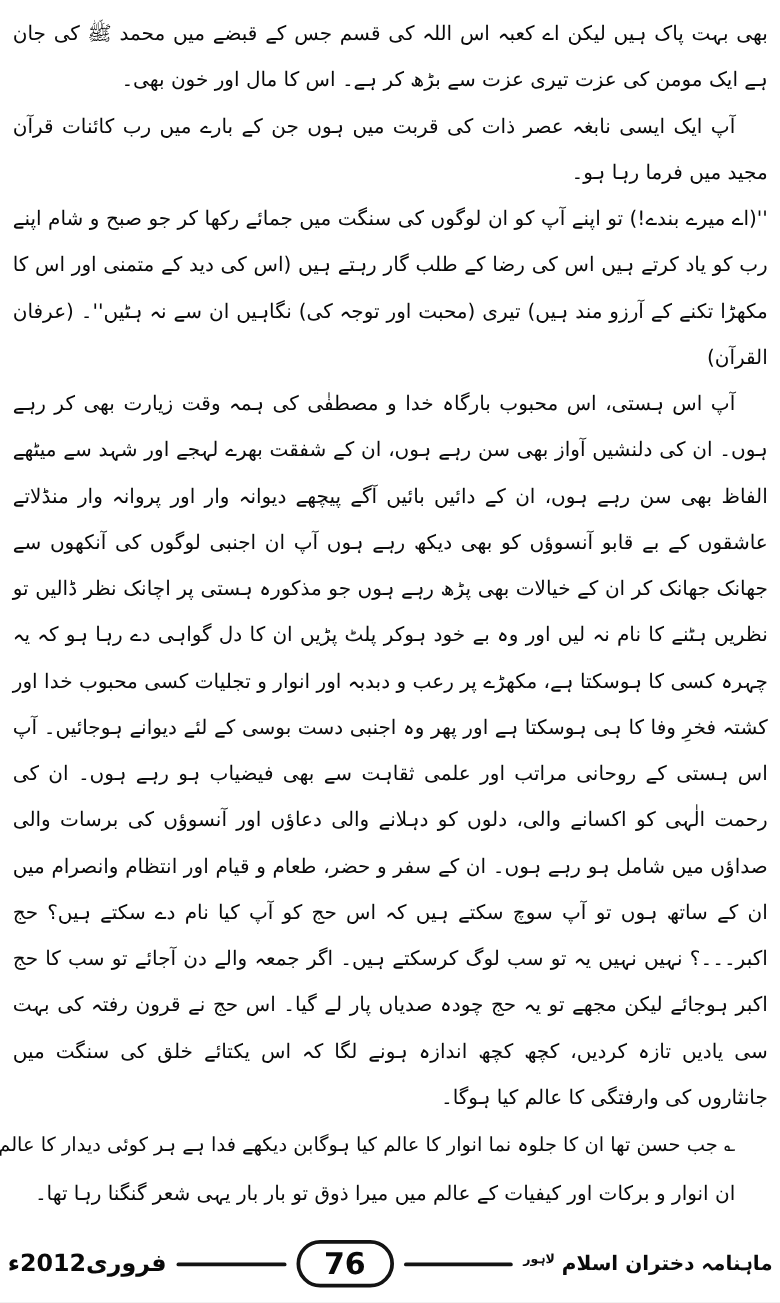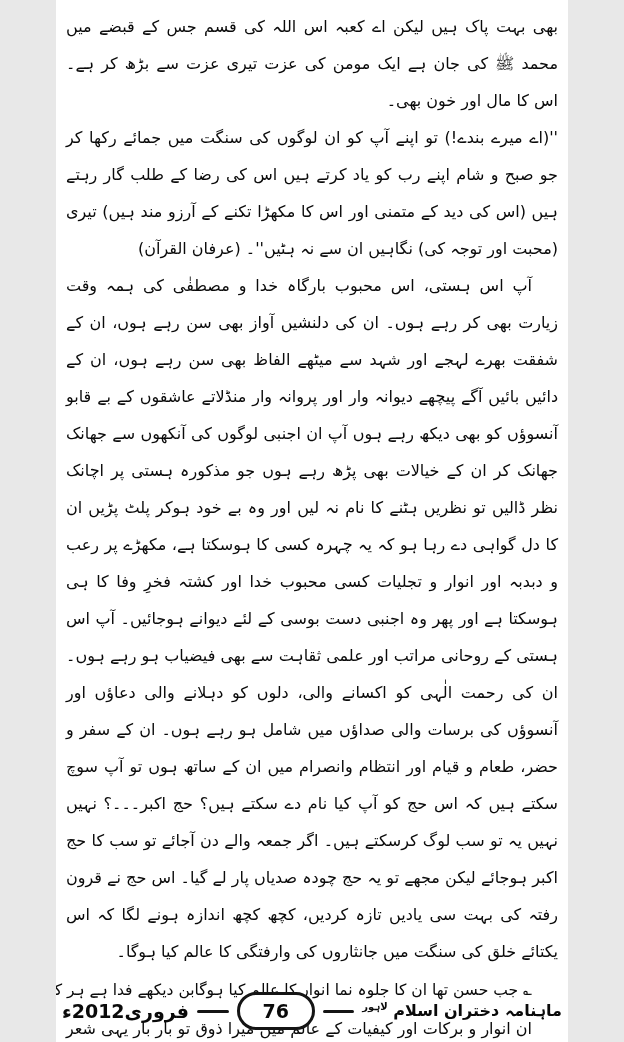--- a/index.html
+++ b/index.html
@@ -1,18 +1,18 @@
 <!DOCTYPE html>
 <html lang="ur"><head>
 <meta charset="utf-8">
 <style>
   * { box-sizing: border-box; }
   html, body { margin: 0; padding: 0; background: #e8e8e8; }
   .page {
-    width: 512px;
+    width: 624px;
     height: 1042px;
     margin: 0 auto;
     background: #ffffff;
     color: #0a0a0a;
     direction: rtl;
     font-family: "DejaVu Sans", sans-serif;
     position: relative;
     overflow: hidden;
   }
   .text-area {
@@ -53,21 +53,21 @@
   }
   .footer .rule { flex: 1; height: 3px; background: #141414; border-radius: 2px; }
   .page-pill {
     border: 3px solid #141414;
     border-radius: 20px;
     min-width: 78px;
     height: 38px;
     display: flex;
     align-items: center;
     justify-content: center;
-    font-size: 19px;
+    font-size: 24px;
     font-weight: bold;
     direction: ltr;
     background: #fff;
   }
   .magazine-name {
     font-size: 16px;
     font-weight: bold;
     white-space: nowrap;
     font-family: "DejaVu Sans", sans-serif;
   }
@@ -80,20 +80,21 @@
 </style>
 </head>
 <body>
 
 <div class="page">
 
   <div class="text-area">
 
     <p class="para">بھی بہت پاک ہیں لیکن اے کعبہ اس اللہ کی قسم جس کے قبضے میں محمد ﷺ کی جان ہے ایک مومن کی عزت تیری عزت سے بڑھ کر ہے۔ اس کا مال اور خون بھی۔</p>
 
+    <p class="para indent">آپ ایک ایسی نابغہ عصر ذات کی قربت میں ہوں جن کے بارے میں رب کائنات قرآن مجید میں فرما رہا ہو۔</p>
 
 
     <p class="para">''(اے میرے بندے!) تو اپنے آپ کو ان لوگوں کی سنگت میں جمائے رکھا کر جو صبح و شام اپنے رب کو یاد کرتے ہیں اس کی رضا کے طلب گار رہتے ہیں (اس کی دید کے متمنی اور اس کا مکھڑا تکنے کے آرزو مند ہیں) تیری (محبت اور توجہ کی) نگاہیں ان سے نہ ہٹیں''۔ (عرفان القرآن)</p>
 
     <p class="para indent">آپ اس ہستی، اس محبوب بارگاہ خدا و مصطفٰی کی ہمہ وقت زیارت بھی کر رہے ہوں۔ ان کی دلنشیں آواز بھی سن رہے ہوں، ان کے شفقت بھرے لہجے اور شہد سے میٹھے الفاظ بھی سن رہے ہوں، ان کے دائیں بائیں آگے پیچھے دیوانہ وار اور پروانہ وار منڈلاتے عاشقوں کے بے قابو آنسوؤں کو بھی دیکھ رہے ہوں آپ ان اجنبی لوگوں کی آنکھوں سے جھانک جھانک کر ان کے خیالات بھی پڑھ رہے ہوں جو مذکورہ ہستی پر اچانک نظر ڈالیں تو نظریں ہٹنے کا نام نہ لیں اور وہ بے خود ہوکر پلٹ پڑیں ان کا دل گواہی دے رہا ہو کہ یہ چہرہ کسی کا ہوسکتا ہے، مکھڑے پر رعب و دبدبہ اور انوار و تجلیات کسی محبوب خدا اور کشتہ فخرِ وفا کا ہی ہوسکتا ہے اور پھر وہ اجنبی دست بوسی کے لئے دیوانے ہوجائیں۔ آپ اس ہستی کے روحانی مراتب اور علمی ثقاہت سے بھی فیضیاب ہو رہے ہوں۔ ان کی رحمت الٰہی کو اکسانے والی، دلوں کو دہلانے والی دعاؤں اور آنسوؤں کی برسات والی صداؤں میں شامل ہو رہے ہوں۔ ان کے سفر و حضر، طعام و قیام اور انتظام وانصرام میں ان کے ساتھ ہوں تو آپ سوچ سکتے ہیں کہ اس حج کو آپ کیا نام دے سکتے ہیں؟ حج اکبر۔۔۔؟ نہیں نہیں یہ تو سب لوگ کرسکتے ہیں۔ اگر جمعہ والے دن آجائے تو سب کا حج اکبر ہوجائے لیکن مجھے تو یہ حج چودہ صدیاں پار لے گیا۔ اس حج نے قرون رفتہ کی بہت سی یادیں تازہ کردیں، کچھ کچھ اندازہ ہونے لگا کہ اس یکتائے خلق کی سنگت میں جانثاروں کی وارفتگی کا عالم کیا ہوگا۔</p>
 
     <p class="couplet">
       <span class="hemistich">؎ جب حسن تھا ان کا جلوہ نما انوار کا عالم کیا ہوگا</span>
       <span class="hemistich">بن دیکھے فدا ہے ہر کوئی دیدار کا عالم کیا ہوگا</span>
     </p>

